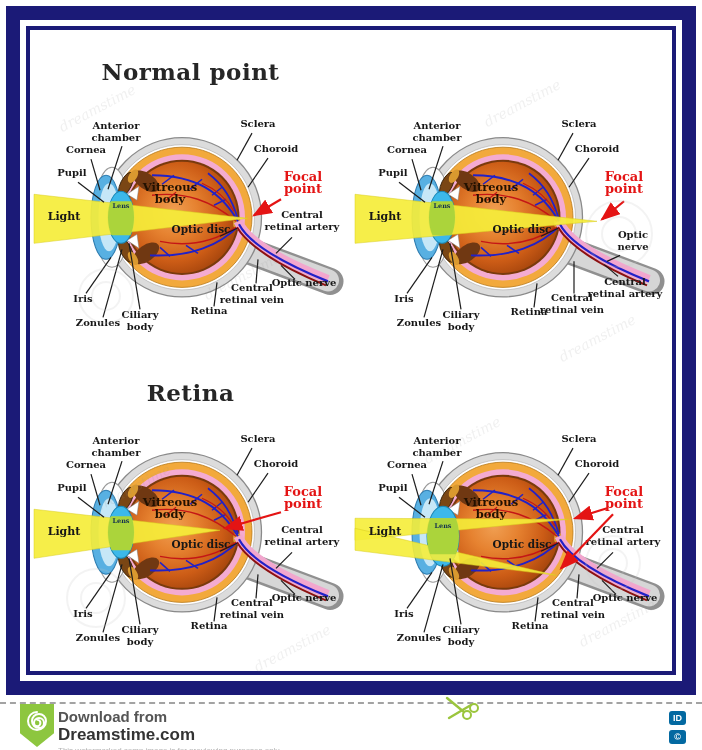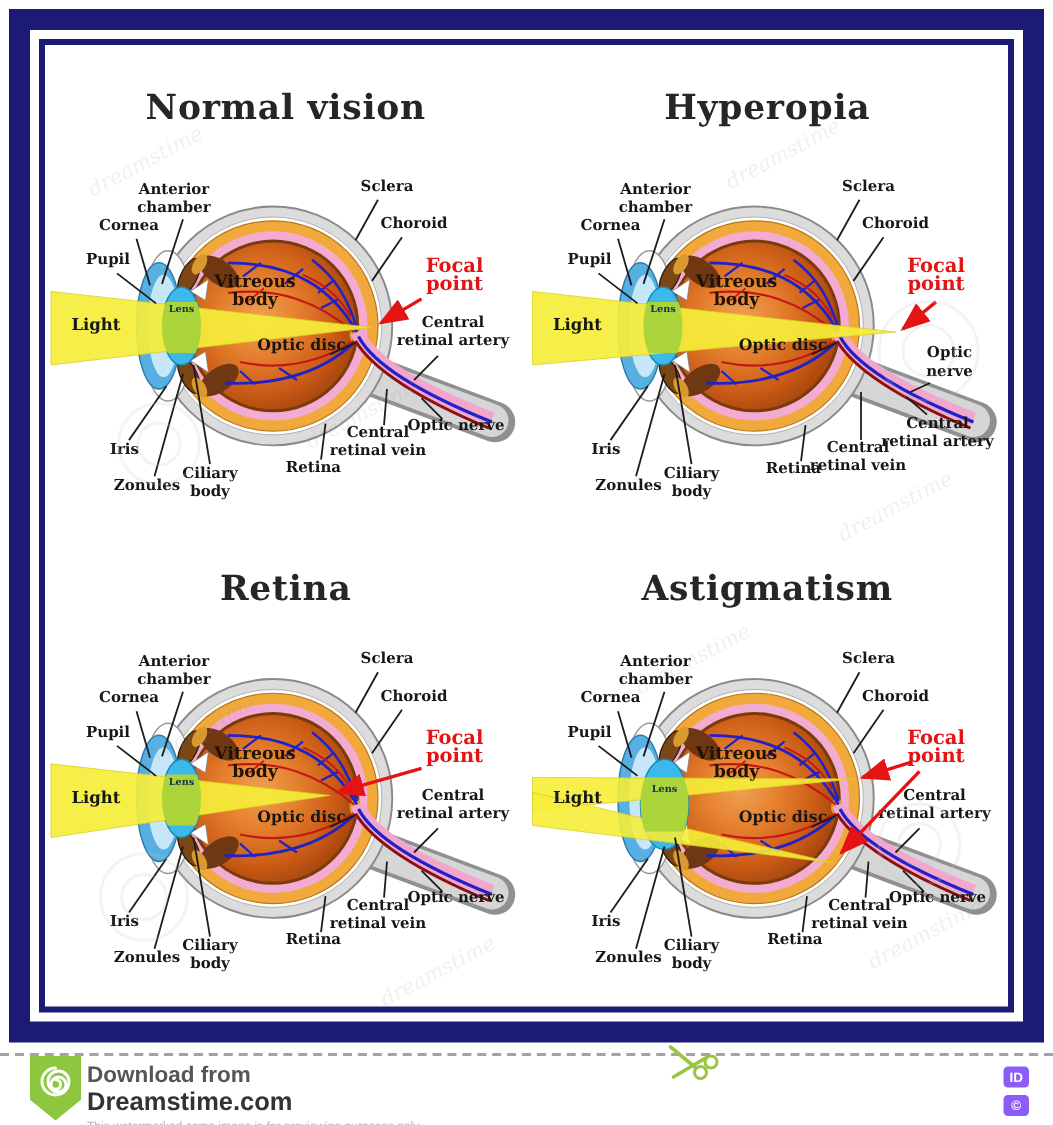--- a/index.html
+++ b/index.html
@@ -25,21 +25,21 @@
   .footer{position:absolute;left:0;top:702px;width:702px;height:48px;background:#fff;
       border-top:2px dashed #a3a3a3;font-family:"Liberation Sans",sans-serif;}
   .badge{position:absolute;left:20px;top:0;width:34px;height:43px;background:#8dc63f;
       clip-path:polygon(0 0,100% 0,100% 68%,50% 100%,0 68%);}
   .badge svg{position:absolute;left:5px;top:5px;}
   .ftext{position:absolute;left:58px;top:4px;line-height:1.15;}
   .dl{font-size:15px;color:#555;font-weight:bold;}
   .brand{font-size:17px;font-weight:bold;color:#333;}
   .fine{font-size:8px;color:#b3b3b3;margin-top:1px;}
   .scissors{position:absolute;left:440px;top:-12px;}
-  .idb{position:absolute;right:16px;width:17px;height:14px;background:#8b5cf6;border-radius:3px;
+  .idb{position:absolute;right:16px;width:17px;height:14px;background:#0369a1;border-radius:3px;
       color:#fff;font:bold 9px "Liberation Sans",sans-serif;text-align:center;line-height:14px;}
   .idb.top{top:7px;}
   .idb.bot{top:26px;}
 </style>
 </head>
 <body>
 
 <div class="stage">
 
   <div class="frame-outer">
@@ -133,21 +133,21 @@
           <line x1="265" y1="249" x2="251" y2="235" stroke="#1c1c1c" stroke-width="1.2"></line>
           <text x="222" y="261" font-size="10" fill="#171717" text-anchor="middle" font-weight="bold" font-family="&quot;DejaVu Serif&quot;,serif">Central</text>
           <text x="222" y="273" font-size="10" fill="#171717" text-anchor="middle" font-weight="bold" font-family="&quot;DejaVu Serif&quot;,serif">retinal vein</text>
           <line x1="226" y1="253" x2="228" y2="229" stroke="#1c1c1c" stroke-width="1.2"></line>
           <text x="179" y="284" font-size="10" fill="#171717" text-anchor="middle" font-weight="bold" font-family="&quot;DejaVu Serif&quot;,serif">Retina</text>
           <line x1="184" y1="276" x2="187" y2="252" stroke="#1c1c1c" stroke-width="1.2"></line>
           <text x="273" y="151" font-size="13" fill="#e41414" text-anchor="middle" font-weight="bold" font-family="&quot;DejaVu Serif&quot;,serif">Focal</text>
           <text x="273" y="163" font-size="13" fill="#e41414" text-anchor="middle" font-weight="bold" font-family="&quot;DejaVu Serif&quot;,serif">point</text>
           <line x1="251" y1="169" x2="224" y2="185" stroke="#e41414" stroke-width="2.2" marker-end="url(#arnormal)"></line>
         </svg>
-      <h2>Normal vision</h2>
+      <h2>Normal point</h2>
     </section>
     <section class="panel">
       <svg class="eye-svg" viewBox="0 0 321 320" preserveAspectRatio="none">
           <defs>
             <radialGradient id="vghyperopia" cx="42%" cy="45%" r="62%">
               <stop offset="0%" stop-color="#f09f52"></stop>
               <stop offset="35%" stop-color="#e68230"></stop>
               <stop offset="72%" stop-color="#cc5c16"></stop>
               <stop offset="100%" stop-color="#a2430c"></stop>
             </radialGradient>
@@ -229,21 +229,20 @@
           <line x1="267" y1="246" x2="253" y2="234" stroke="#1c1c1c" stroke-width="1.2"></line>
           <text x="221" y="271" font-size="10" fill="#171717" text-anchor="middle" font-weight="bold" font-family="&quot;DejaVu Serif&quot;,serif">Central</text>
           <text x="221" y="283" font-size="10" fill="#171717" text-anchor="middle" font-weight="bold" font-family="&quot;DejaVu Serif&quot;,serif">retinal vein</text>
           <line x1="223" y1="263" x2="223" y2="231" stroke="#1c1c1c" stroke-width="1.2"></line>
           <text x="178" y="285" font-size="10" fill="#171717" text-anchor="middle" font-weight="bold" font-family="&quot;DejaVu Serif&quot;,serif">Retina</text>
           <line x1="183" y1="277" x2="186" y2="253" stroke="#1c1c1c" stroke-width="1.2"></line>
           <text x="273" y="151" font-size="13" fill="#e41414" text-anchor="middle" font-weight="bold" font-family="&quot;DejaVu Serif&quot;,serif">Focal</text>
           <text x="273" y="163" font-size="13" fill="#e41414" text-anchor="middle" font-weight="bold" font-family="&quot;DejaVu Serif&quot;,serif">point</text>
           <line x1="273" y1="171" x2="251" y2="189" stroke="#e41414" stroke-width="2.2" marker-end="url(#arhyperopia)"></line>
         </svg>
-      <h2>Hyperopia</h2>
     </section>
     <section class="panel">
       <svg class="eye-svg" viewBox="0 0 321 320" preserveAspectRatio="none">
           <defs>
             <radialGradient id="vgmyopia" cx="42%" cy="45%" r="62%">
               <stop offset="0%" stop-color="#f09f52"></stop>
               <stop offset="35%" stop-color="#e68230"></stop>
               <stop offset="72%" stop-color="#cc5c16"></stop>
               <stop offset="100%" stop-color="#a2430c"></stop>
             </radialGradient>
@@ -421,21 +420,20 @@
           <text x="222" y="255" font-size="10" fill="#171717" text-anchor="middle" font-weight="bold" font-family="&quot;DejaVu Serif&quot;,serif">Central</text>
           <text x="222" y="267" font-size="10" fill="#171717" text-anchor="middle" font-weight="bold" font-family="&quot;DejaVu Serif&quot;,serif">retinal vein</text>
           <line x1="226" y1="247" x2="228" y2="223" stroke="#1c1c1c" stroke-width="1.2"></line>
           <text x="179" y="278" font-size="10" fill="#171717" text-anchor="middle" font-weight="bold" font-family="&quot;DejaVu Serif&quot;,serif">Retina</text>
           <line x1="184" y1="270" x2="187" y2="246" stroke="#1c1c1c" stroke-width="1.2"></line>
           <text x="273" y="145" font-size="13" fill="#e41414" text-anchor="middle" font-weight="bold" font-family="&quot;DejaVu Serif&quot;,serif">Focal</text>
           <text x="273" y="157" font-size="13" fill="#e41414" text-anchor="middle" font-weight="bold" font-family="&quot;DejaVu Serif&quot;,serif">point</text>
           <line x1="256" y1="157" x2="224" y2="167" stroke="#e41414" stroke-width="2.2" marker-end="url(#arastigmatism)"></line>
           <line x1="262" y1="163" x2="210" y2="217" stroke="#e41414" stroke-width="2.2" marker-end="url(#arastigmatism)"></line>
         </svg>
-      <h2>Astigmatism</h2>
     </section>
   </div>
 
   <span class="wm" style="left:55px;top:100px">dreamstime</span>
   <span class="wm" style="left:480px;top:95px">dreamstime</span>
   <span class="wm" style="left:200px;top:268px">dreamstime</span>
   <span class="wm" style="left:555px;top:330px">dreamstime</span>
   <span class="wm" style="left:90px;top:480px">dreamstime</span>
   <span class="wm" style="left:420px;top:432px">dreamstime</span>
   <span class="wm" style="left:250px;top:640px">dreamstime</span>

